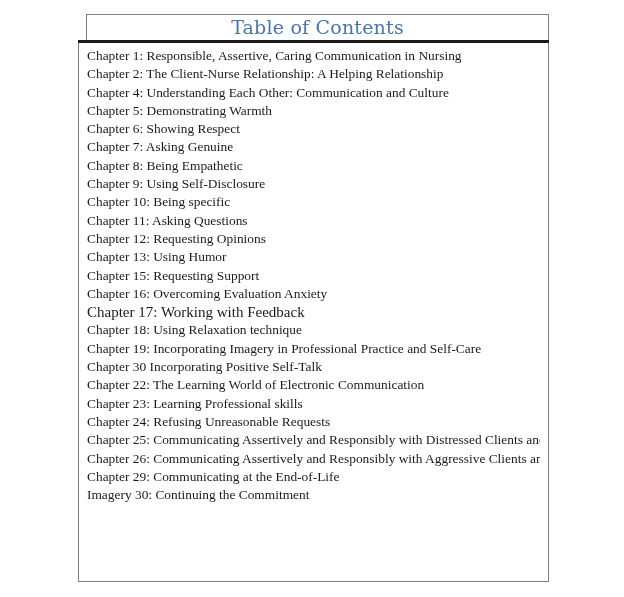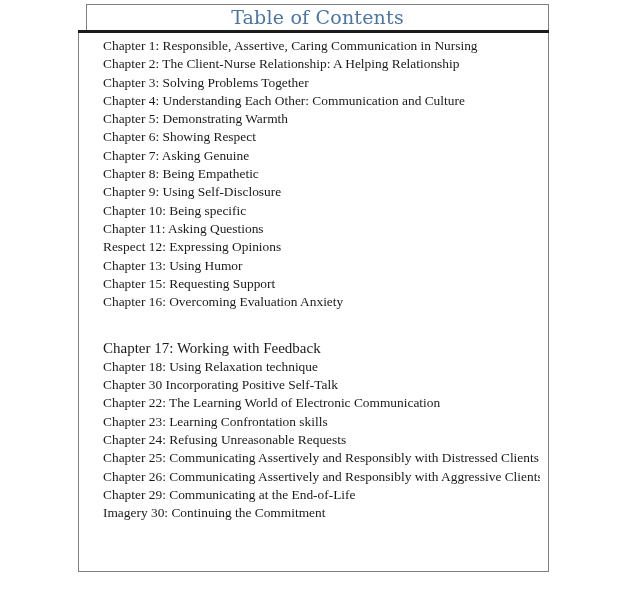--- a/index.html
+++ b/index.html
@@ -10,21 +10,21 @@
   body {
     width: 624px;
     height: 597px;
     position: relative;
     font-family: "Liberation Serif", serif;
     overflow: hidden;
   }
   .toc-wrap {
     position: absolute;
     left: 78px;
-    top: 4px;
+    top: 14px;
     width: 471px;
   }
   .toc-titlebox {
     margin-left: 8px;
     height: 26px;
     border: 1px solid #7f7f7f;
     border-bottom: none;
     box-sizing: border-box;
     display: flex;
     align-items: center;
@@ -40,94 +40,93 @@
   }
   .toc-divider {
     height: 3px;
     background: #1a1a1a;
   }
   .toc-body {
     border: 1px solid #7f7f7f;
     border-top: none;
     box-sizing: border-box;
     height: 539px;
-    padding: 4px 8px 0 24px;
+    padding: 4px 8px 0 8px;
     background: #ffffff;
   }
   ul.chapter-list {
     list-style: none;
     margin: 0;
     padding: 0;
   }
   ul.chapter-list li {
     font-size: 13.4px;
     line-height: 18.3px;
     height: 18.3px;
     color: #1a1a1a;
     white-space: pre;
     overflow: hidden;
   }
   ul.chapter-list li.ch-large {
     font-size: 15px;
-    margin-top: 28px;
   }
 </style>
 </head>
 <body>
 
 <div class="toc-wrap">
   <div class="toc-titlebox">
     <span class="toc-title">Table of Contents</span>
   </div>
   <div class="toc-divider"></div>
   <div class="toc-body">
     <ul class="chapter-list">
 
         <li>Chapter 1: Responsible, Assertive, Caring Communication in Nursing</li>
 
         <li>Chapter 2: The Client-Nurse Relationship: A Helping Relationship</li>
 
-        <li>Chapter 3: Solving Problems Together</li>
 
         <li>Chapter 4: Understanding Each Other: Communication and Culture</li>
 
         <li>Chapter 5: Demonstrating Warmth</li>
 
         <li>Chapter 6: Showing Respect</li>
 
         <li>Chapter 7: Asking Genuine</li>
 
         <li>Chapter 8: Being Empathetic</li>
 
         <li>Chapter 9: Using Self-Disclosure</li>
 
         <li>Chapter 10: Being specific</li>
 
         <li>Chapter 11: Asking Questions</li>
 
-        <li>Respect 12: Expressing Opinions</li>
+        <li>Chapter 12: Requesting Opinions</li>
 
         <li>Chapter 13: Using Humor</li>
 
 
         <li>Chapter 15: Requesting Support</li>
 
         <li>Chapter 16: Overcoming Evaluation Anxiety</li>
 
         <li class="ch-large">Chapter 17: Working with Feedback</li>
 
         <li>Chapter 18: Using Relaxation technique</li>
 
+        <li>Chapter 19: Incorporating Imagery in Professional Practice and Self-Care</li>
 
         <li>Chapter 30 Incorporating Positive Self-Talk</li>
 
 
         <li>Chapter 22: The Learning World of Electronic Communication</li>
 
-        <li>Chapter 23: Learning Confrontation skills</li>
+        <li>Chapter 23: Learning Professional skills</li>
 
         <li>Chapter 24: Refusing Unreasonable Requests</li>
 
         <li>Chapter 25: Communicating Assertively and Responsibly with Distressed Clients and Colleagues</li>
 
         <li>Chapter 26: Communicating Assertively and Responsibly with Aggressive Clients and Colleagues</li>
 
 
         <li>Chapter 29: Communicating at the End-of-Life</li>
 

